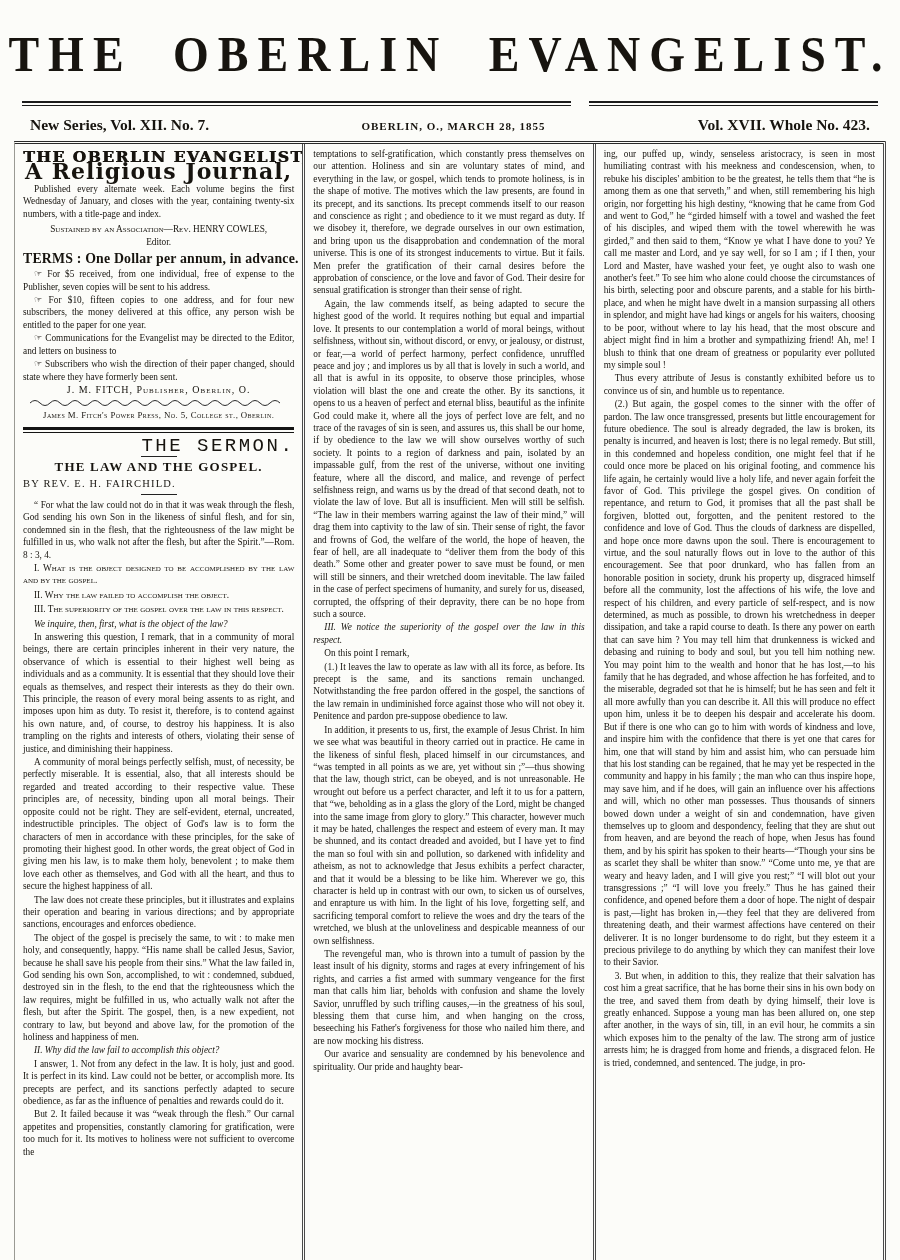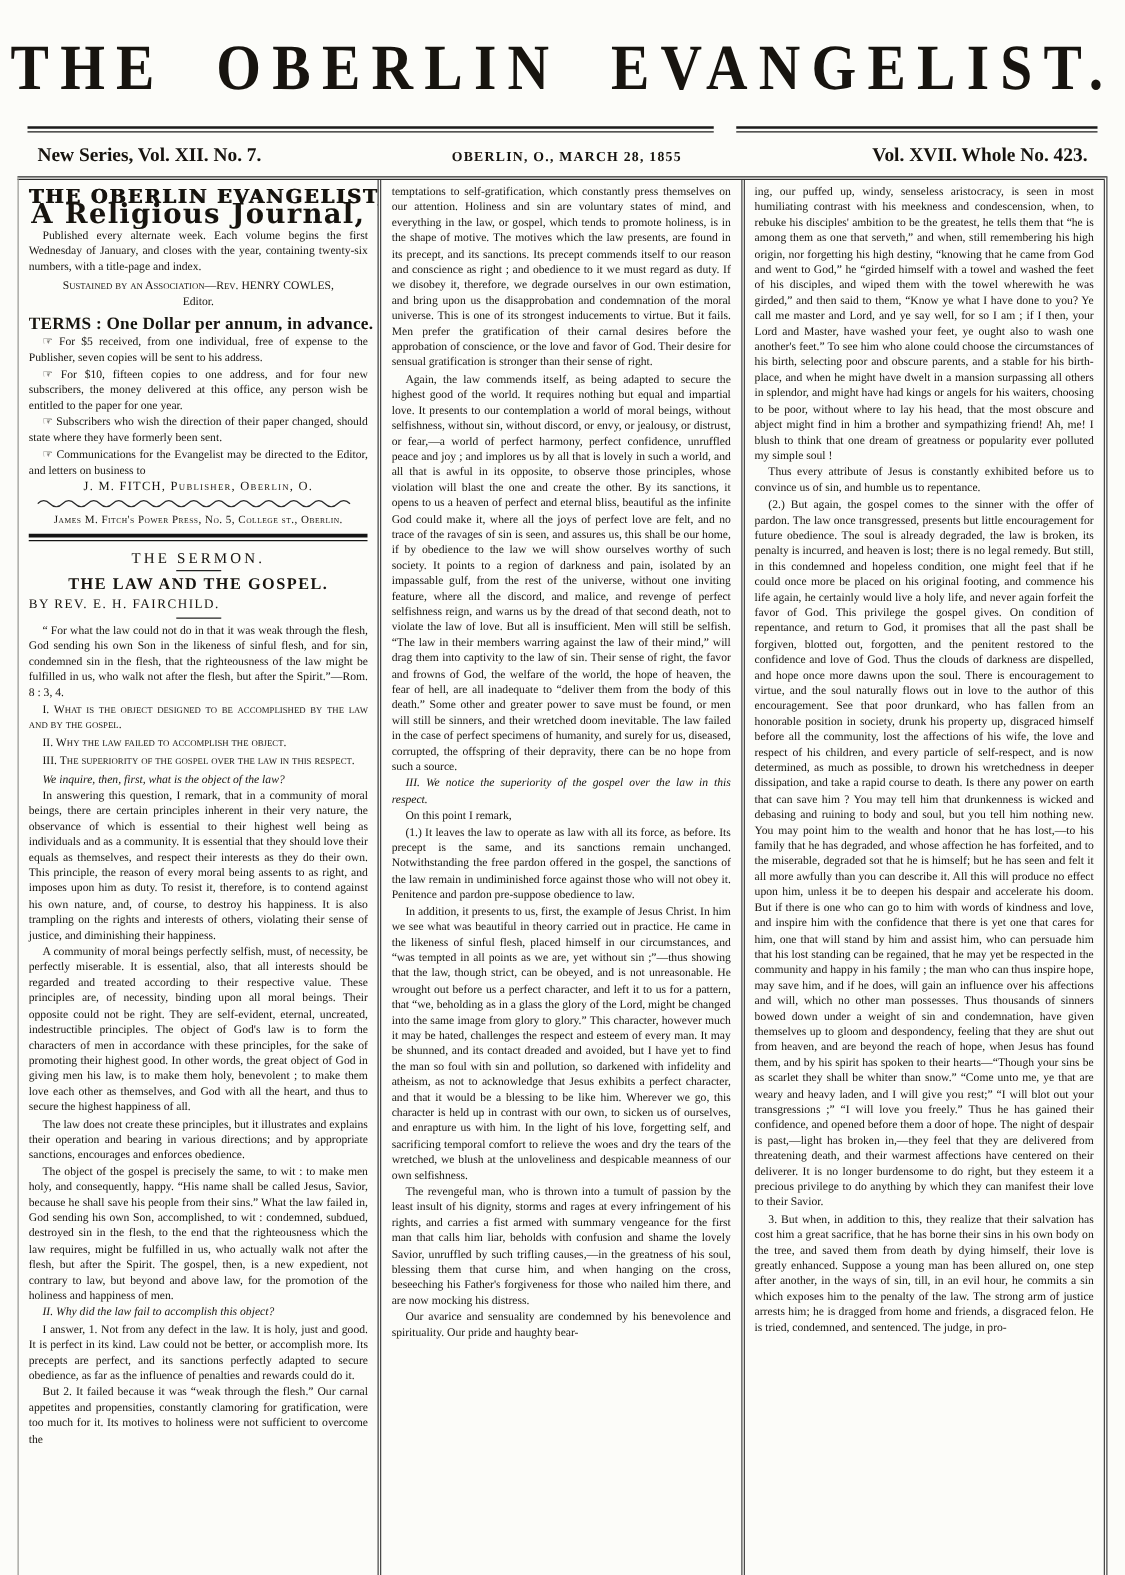--- a/index.html
+++ b/index.html
@@ -48,21 +48,21 @@
   .sc { font-variant:small-caps; }
   .editor-line { text-align:center; text-indent:0 !important; }
   .terms {
     font-size:13.8px; font-weight:700; text-indent:0 !important;
     margin:4px 0 3px !important; text-align:left; letter-spacing:0.2px; white-space:nowrap;
   }
   .centerline { text-align:center; text-indent:0 !important; letter-spacing:1px; font-variant:small-caps; font-weight:400; font-size:10px; }
   .press-line { text-align:center; text-indent:0 !important; font-variant:small-caps; font-size:8.8px; letter-spacing:0.4px; margin-top:3px !important; }
   .wavy { display:block; margin:2px auto 1px; }
   .heavy-rule { border-top:3px solid #141414; border-bottom:1px solid #141414; height:2px; margin:5px 0 7px; }
-  .sec-title { text-align:center; text-indent:0 !important; font-size:12px; letter-spacing:2.5px; margin:2px 0 0 !important; }
+  .sec-title { text-align:right; text-indent:0 !important; font-size:19px; letter-spacing:2.5px; margin:2px 0 0 !important;font-family:Liberation Mono, monospace; }
   .art-title { text-align:center; text-indent:0 !important; font-size:13px; font-weight:700; letter-spacing:1.2px; margin:3px 0 0 !important; }
   .byline { text-align:left; text-indent:0 !important; font-size:10.5px; letter-spacing:1.2px; margin:4px 0 0 !important; }
   .mini-rule { width:36px; border-top:1px solid #222; margin:4px auto; }
   .ital { font-style:italic; }
   .heads p { margin-bottom:2px; }
 </style>
 </head>
 <body>
 
 <div class="page">
@@ -84,22 +84,22 @@
 
     <div class="col">
       <p class="np-title">THE OBERLIN EVANGELIST,</p>
       <p class="np-sub">A Religious Journal,</p>
       <p>Published every alternate week. Each volume begins the first Wednesday of January, and closes with the year, containing twenty-six numbers, with a title-page and index.</p>
       <p class="sustained sc">Sustained by an Association—Rev. HENRY COWLES,</p>
       <p class="editor-line">Editor.</p>
       <p class="terms">TERMS : One Dollar per annum, in advance.</p>
       <p>☞ For $5 received, from one individual, free of expense to the Publisher, seven copies will be sent to his address.</p>
       <p>☞ For $10, fifteen copies to one address, and for four new subscribers, the money delivered at this office, any person wish be entitled to the paper for one year.</p>
+      <p>☞ Communications for the Evangelist may be directed to the Editor, and letters on business to</p>
       <p>☞ Subscribers who wish the direction of their paper changed, should state where they have formerly been sent.</p>
-      <p>☞ Communications for the Evangelist may be directed to the Editor, and letters on business to</p>
       <p class="centerline">J. M. FITCH, Publisher, Oberlin, O.</p>
       <svg class="wavy" width="258" height="8" viewBox="0 0 258 8">
         <path d="M0,5 q5,-5 10,0 t10,0 t10,0 t10,0 t10,0 t10,0 t10,0 t10,0 t10,0 t10,0 t10,0 t10,0 t10,0 t10,0 t10,0 t10,0 t10,0 t10,0 t10,0 t10,0 t10,0 t10,0 t10,0 t10,0 t10,0" stroke="#2a2a2a" stroke-width="1" fill="none"></path>
       </svg>
       <p class="press-line">James M. Fitch's Power Press, No. 5, College st., Oberlin.</p>
       <div class="heavy-rule"></div>
 
       <p class="sec-title">THE SERMON.</p>
       <div class="mini-rule"></div>
       <p class="art-title">THE LAW AND THE GOSPEL.</p>

